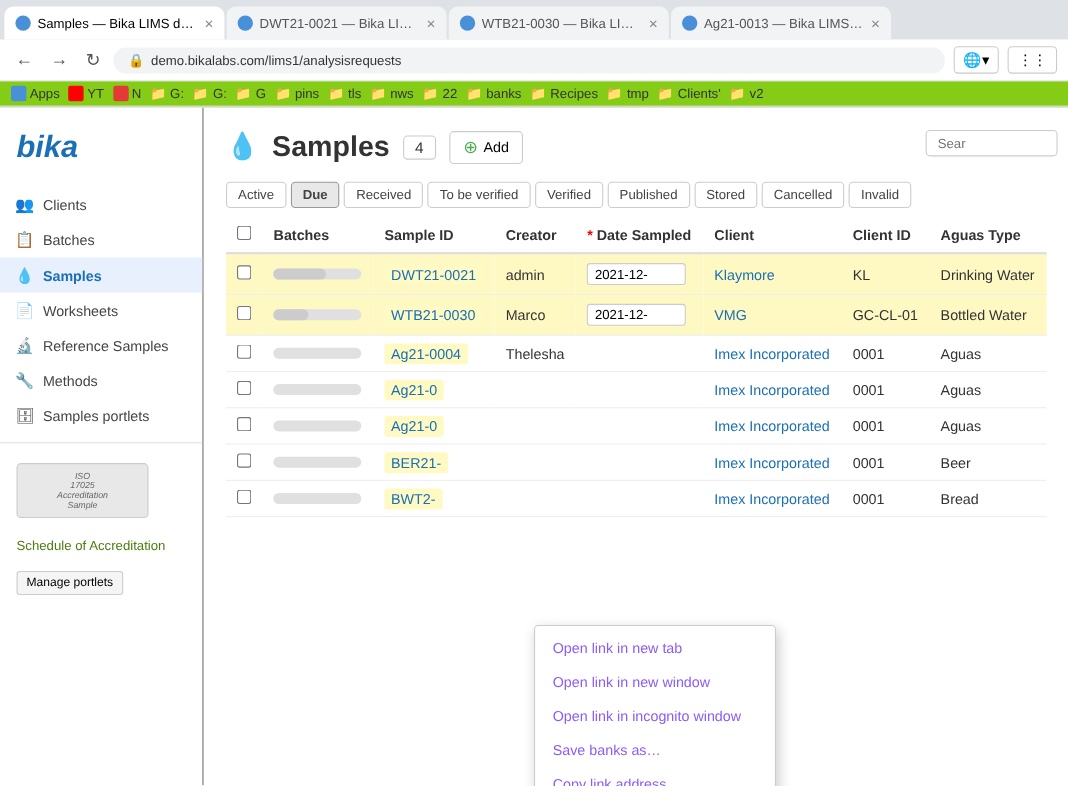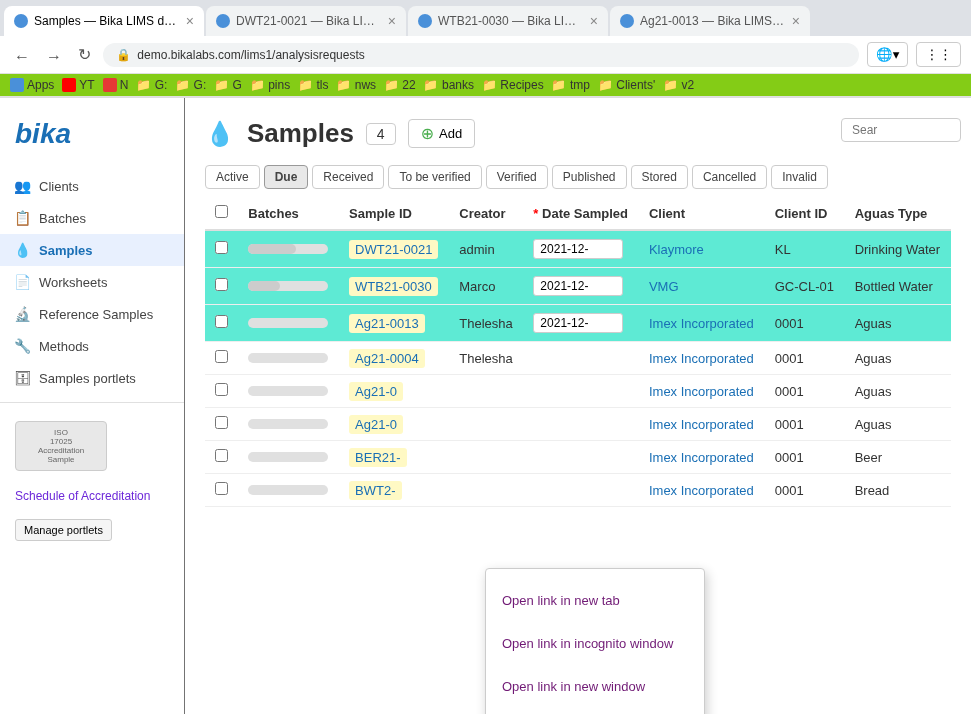--- a/index.html
+++ b/index.html
@@ -29,22 +29,22 @@
 
     
     .sidebar { width: 185px; flex-shrink: 0; background: #fff; border-right: 1px solid #737373; padding: 10px 0; overflow-y: auto; }
     .sidebar-logo { padding: 10px 15px 20px; }
     .sidebar-logo .bika-logo { font-size: 28px; font-weight: bold; color: #1a6fb5; font-style: italic; }
     .sidebar-item { display: flex; align-items: center; padding: 8px 15px; cursor: pointer; color: #444; gap: 8px; font-size: 13px; }
     .sidebar-item.active { background: #e8f0fe; color: #1a6fb5; font-weight: bold; }
     .sidebar-icon { width: 16px; height: 16px; flex-shrink: 0; display: flex; align-items: center; justify-content: center; font-size: 14px; }
     .sidebar-divider { height: 1px; background: #e0e0e0; margin: 8px 0; }
     .iso-logo-area { padding: 10px 15px; }
-    .iso-logo { width: 92px; height: 50px; background: #e8e8e8; border: 1px solid #ccc; border-radius: 4px; display: flex; align-items: center; justify-content: center; font-size: 9px; color: #666; text-align: center; }
-    .schedule-link { padding: 8px 15px; color: #6d28d9; cursor: pointer; font-size: 12px; }
+    .iso-logo { width: 120px; height: 50px; background: #e8e8e8; border: 1px solid #ccc; border-radius: 4px; display: flex; align-items: center; justify-content: center; font-size: 9px; color: #666; text-align: center; font-style: italic; }
+    .schedule-link { padding: 8px 15px; color: #4d7c0f; cursor: pointer; font-size: 12px; }
     .manage-portlets-btn { margin: 8px 15px; background: #f5f5f5; border: 1px solid #ccc; padding: 4px 8px; font-size: 11px; cursor: pointer; border-radius: 3px; }
 
     
     .main { flex: 1; overflow-y: auto; padding: 20px; position: relative; }
 
     
     .page-header { display: flex; align-items: center; gap: 12px; margin-bottom: 16px; }
     .page-icon { color: #1a8fea; font-size: 24px; }
     .page-title { font-size: 26px; font-weight: bold; color: #333; }
     .count-badge { background: #fff; border: 1px solid #ccc; border-radius: 4px; padding: 2px 10px; font-size: 14px; }
@@ -57,34 +57,34 @@
     .filter-btn.active-tab { background: #e8e8e8; font-weight: bold; border-color: #999; }
 
     .secondary-filter { display: flex; align-items: center; gap: 6px; margin-bottom: 16px; }
     .icon-btn { border: 1px solid #ccc; background: #fff; border-radius: 4px; padding: 4px 8px; cursor: pointer; font-size: 14px; }
 
     
     .samples-table { width: 100%; border-collapse: collapse; font-size: 13px; }
     .samples-table th { text-align: left; padding: 8px 10px; border-bottom: 2px solid #ddd; color: #333; font-weight: bold; cursor: pointer; white-space: nowrap; }
     .samples-table th.required::before { content: '* '; color: red; }
     .samples-table td { padding: 8px 10px; border-bottom: 1px solid #eee; vertical-align: middle; }
-    .samples-table tr.highlighted { background: #5eead4; }
+    .samples-table tr.highlighted { background: #fef9c3; }
     .sample-id-link { color: #1a6fb5; text-decoration: none; background: #fff9c4; padding: 2px 6px; border-radius: 3px; }
     .progress-bar-container { width: 80px; height: 10px; background: #e0e0e0; border-radius: 5px; }
     .progress-bar { height: 100%; background: #ccc; border-radius: 5px; }
     .date-input { border: 1px solid #ccc; border-radius: 3px; padding: 2px 6px; font-size: 12px; width: 90px; background: #fff; }
     .client-link { color: #1a6fb5; text-decoration: none; }
     .search-input { border: 1px solid #ccc; border-radius: 4px; padding: 4px 10px; font-size: 12px; width: 120px; }
     .globe-btn { border: 1px solid #ccc; background: #fff; border-radius: 4px; padding: 4px 8px; cursor: pointer; }
     .grid-btn { border: 1px solid #ccc; background: #fff; border-radius: 4px; padding: 4px 8px; cursor: pointer; }
 
     
     .context-menu-overlay { position: absolute; top: 470px; left: 300px; z-index: 1000; }
     .context-menu { background: #fff; border: 1px solid #ccc; border-radius: 4px; box-shadow: 2px 4px 12px rgba(0,0,0,0.2); min-width: 220px; padding: 4px 0; }
-    .context-menu-item { padding: 8px 16px; cursor: pointer; font-size: 13px; color: #701a75; margin-top: 12px; }
+    .context-menu-item { padding: 8px 16px; cursor: pointer; font-size: 13px; color: #8b5cf6; }
   </style>
 </head>
 <body>
 
 <div class="browser-chrome">
 
   <div class="tab-bar">
     <div class="tab active">
       <div class="tab-favicon bm-icon apps"></div>
       <span class="tab-title">Samples — Bika LIMS dem…</span>
@@ -253,34 +253,20 @@
                 <div class="progress-bar" style="width: 40%;"></div>
               </div>
             </td>
             <td><a href="#" class="sample-id-link">WTB21-0030</a></td>
             <td>Marco</td>
             <td><input type="text" class="date-input" value="2021-12-" style=""></td>
             <td><a href="#" class="client-link">VMG</a></td>
             <td>GC-CL-01</td>
             <td>Bottled Water</td>
           </tr>
-          <tr class="highlighted">
-            <td><input type="checkbox" style=""></td>
-            <td>
-              <div class="progress-bar-container">
-                <div class="progress-bar" style="width: 0%;"></div>
-              </div>
-            </td>
-            <td><a href="#" class="sample-id-link">Ag21-0013</a></td>
-            <td>Thelesha</td>
-            <td><input type="text" class="date-input" value="2021-12-" style=""></td>
-            <td><a href="#" class="client-link">Imex Incorporated</a></td>
-            <td>0001</td>
-            <td>Aguas</td>
-          </tr>
           <tr>
             <td><input type="checkbox" style=""></td>
             <td>
               <div class="progress-bar-container">
                 <div class="progress-bar" style="width: 0%;"></div>
               </div>
             </td>
             <td><a href="#" class="sample-id-link">Ag21-0004</a></td>
             <td>Thelesha</td>
             <td></td>
@@ -343,22 +329,22 @@
             <td><a href="#" class="client-link">Imex Incorporated</a></td>
             <td>0001</td>
             <td>Bread</td>
           </tr>
         </tbody>
     </table>
 
     <div class="context-menu-overlay">
       <div class="context-menu">
         <div class="context-menu-item">Open link in new tab</div>
+        <div class="context-menu-item">Open link in new window</div>
         <div class="context-menu-item">Open link in incognito window</div>
-        <div class="context-menu-item">Open link in new window</div>
         <div class="context-menu-item">Save banks as…</div>
         <div class="context-menu-item">Copy link address</div>
 
       </div>
     </div>
 
   </div>
 </div>
 
 </body></html>

